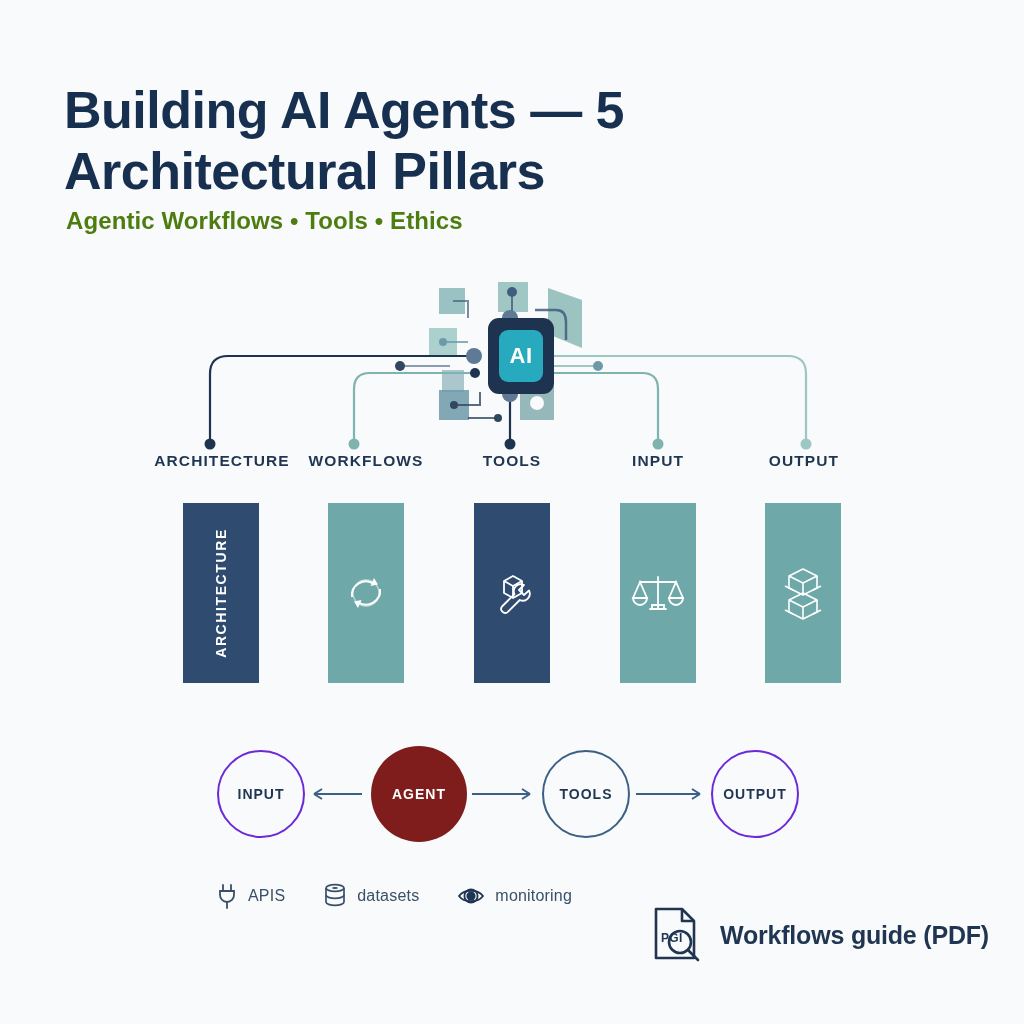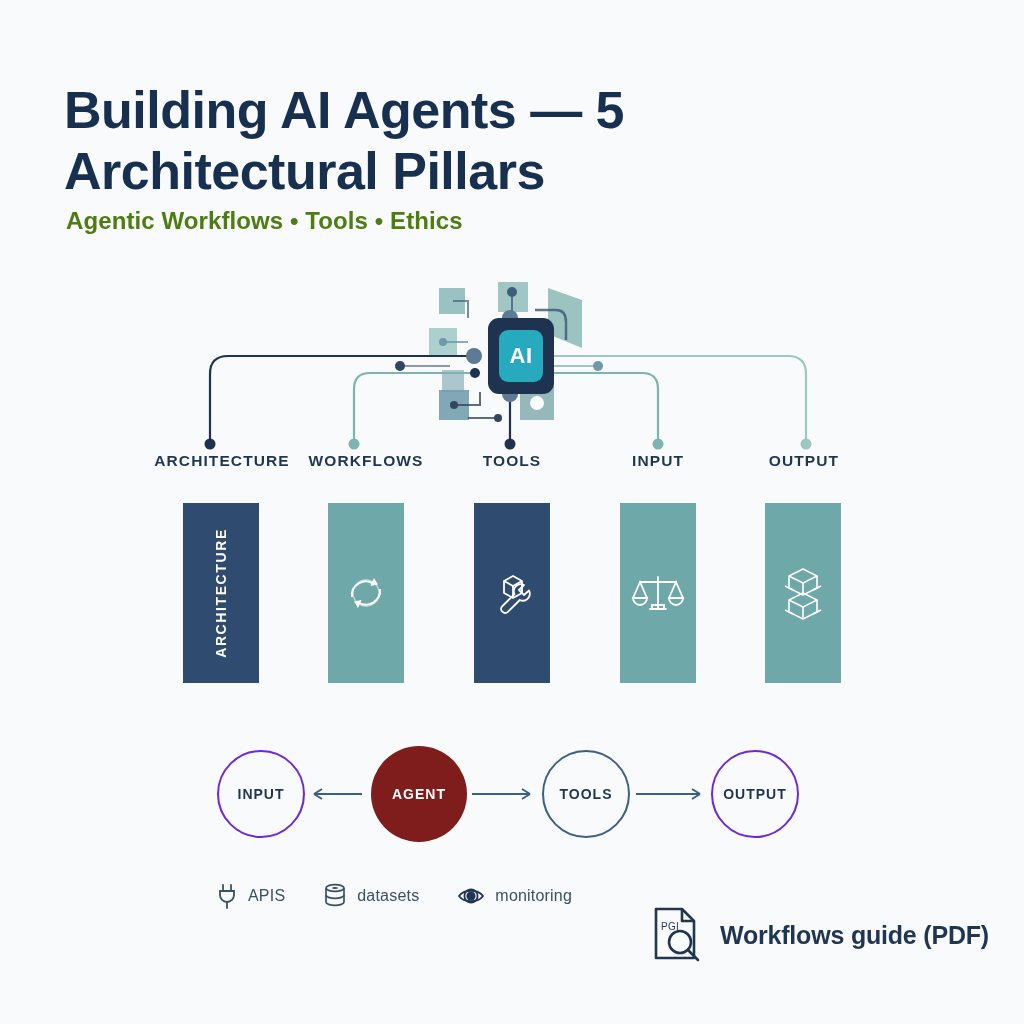--- a/index.html
+++ b/index.html
@@ -81,22 +81,22 @@
   
   .mini-row{position:absolute;left:216px;top:876px;height:40px;display:flex;align-items:center;justify-content:flex-end;}
   .mini{display:flex;align-items:center;margin-right:38px;}
   .mini .glyph{display:flex;align-items:center;justify-content:center;margin-right:10px;}
   .mini .lbl{font-size:16px;color:#3A4F68;letter-spacing:0.2px;}
 
   
   .pdf{position:absolute;left:652px;top:906px;display:flex;align-items:center;}
   .pdf .doc{position:relative;width:52px;height:58px;margin-right:16px;}
   .pdf .pdf-tag{
-    position:absolute;left:9px;top:15px;
-    font-size:10px;font-weight:normal;color:#1F3552;letter-spacing:0.3px;
+    position:absolute;left:9px;top:25px;
+    font-size:12px;font-weight:bold;color:#1F3552;letter-spacing:0.3px;
   }
   .pdf .lbl{font-size:25px;font-weight:bold;color:#1F3552;letter-spacing:-0.2px;}
 </style>
 </head>
 <body>
 
 <div id="canvas">
 
   <div class="title">Building AI Agents — 5 Architectural Pillars</div>
   <div class="subtitle">Agentic Workflows • Tools • Ethics</div>

